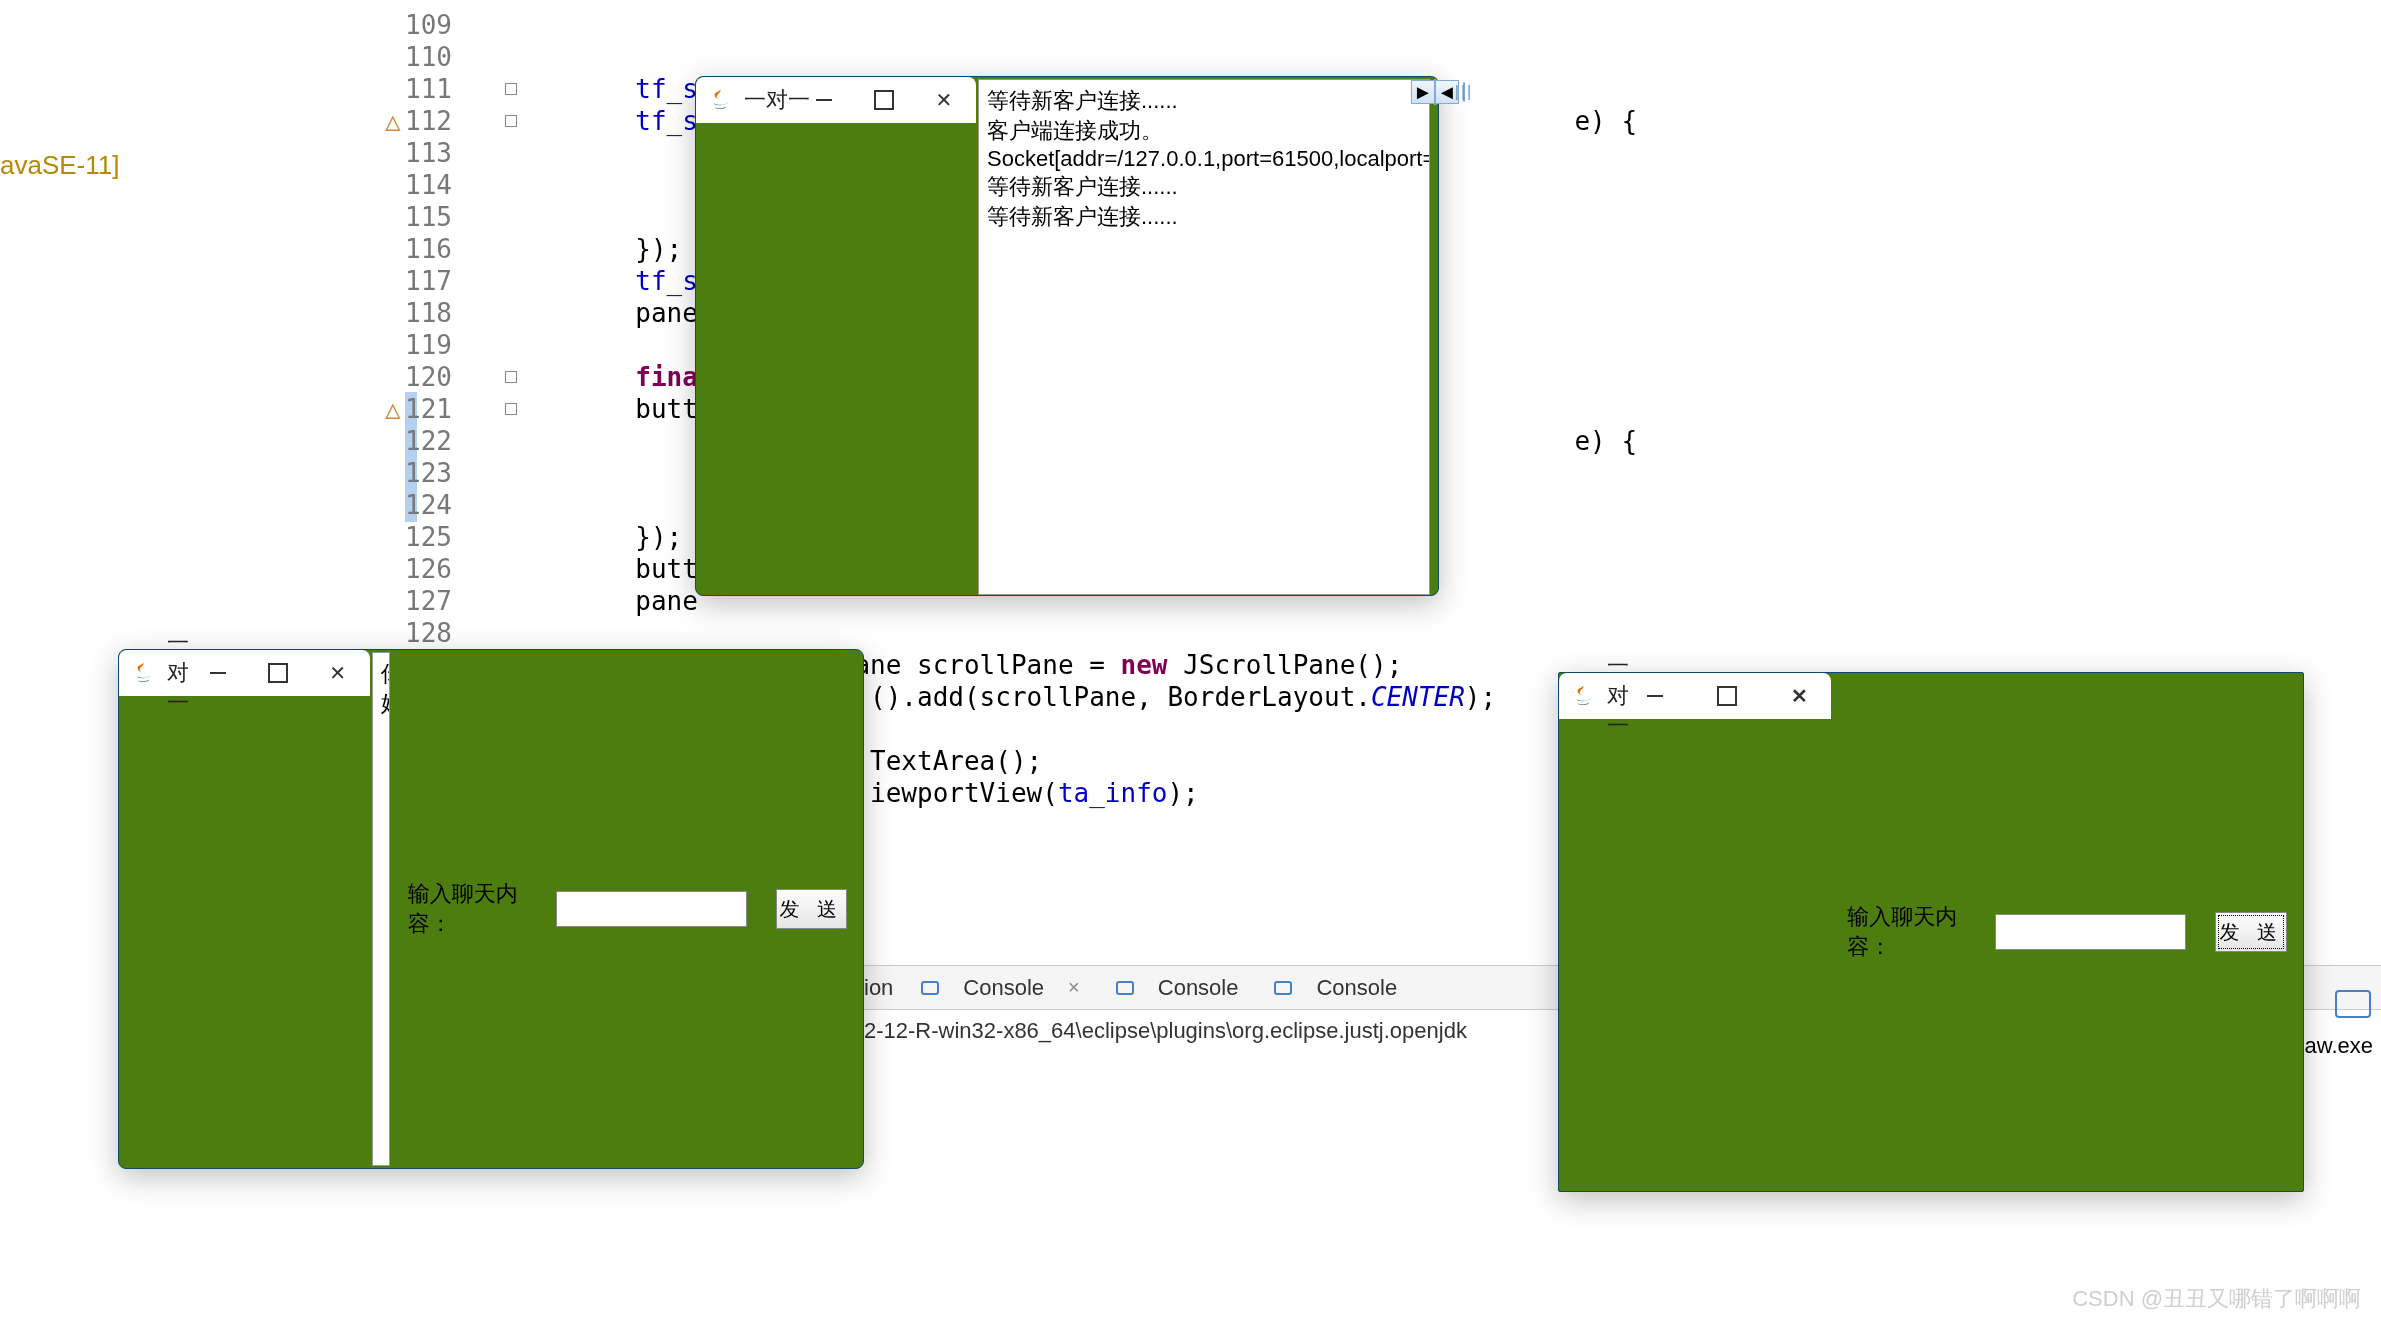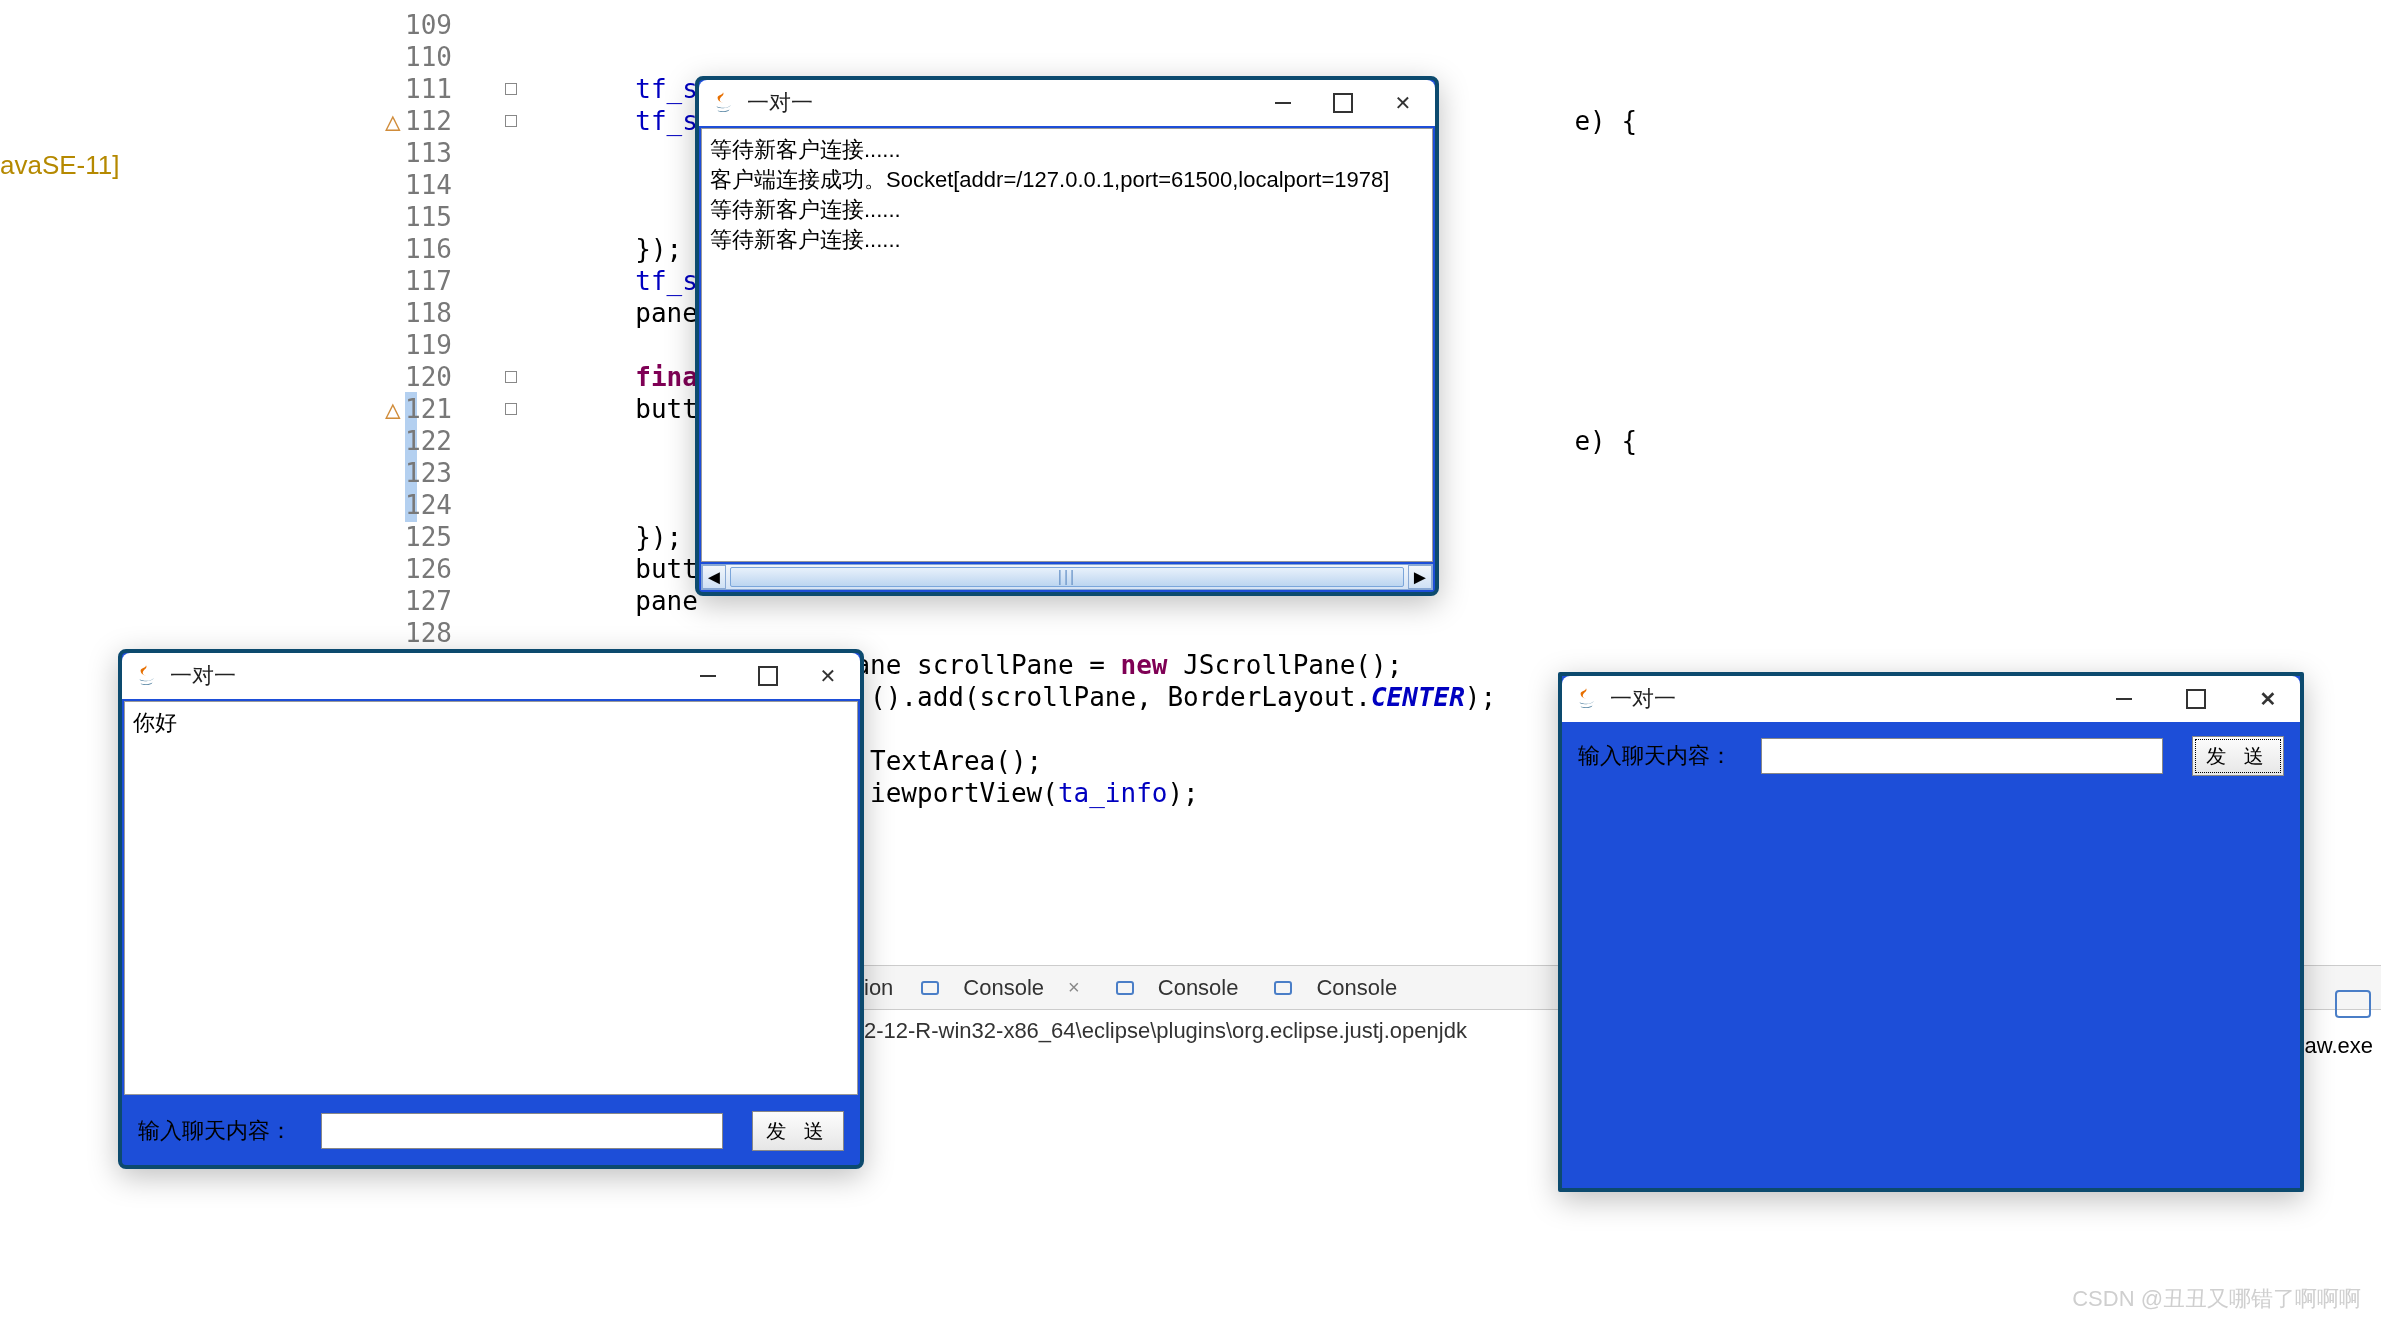--- a/index.html
+++ b/index.html
@@ -39,21 +39,21 @@
   position: absolute;
   left: 510px; top: 9px;
   font-family: "Consolas", monospace;
   font-size: 26px;
   line-height: 32px;
   white-space: pre;
   color: #000;
 }
 .kw { color: #7f0055; font-weight: bold; }
 .field { color: #0000c0; }
-.static-italic { color: #0000c0; font-style: italic; font-weight:bold;}
+.static-italic { color: #0000c0; font-style: italic; font-weight:normal;}
 .current-line-hl {
   position:absolute;
   left:405px; height:32px;
   right:0;
   background:#e8f2fe;
   z-index:-1;
 }
 
 
 .left-frag {
@@ -96,26 +96,26 @@
 .console-path {
   padding:8px 4px;
   font-size:22px;
   color:#333;
   white-space:nowrap;
 }
 
 
 .swing-win {
   position:absolute;
-  background:#1d4ed8;
-  border:4px solid #0c4a6e;
+  background:#4d7c0f;
+  border:1px solid #0c4a6e;
   box-shadow: 0 8px 30px rgba(0,0,0,0.25);
   border-radius:8px;
   display:flex;
-  flex-direction:column;
+  flex-direction:row;
 }
 .titlebar {
   height:46px;
   display:flex;
   align-items:center;
   padding:0 10px;
   background:#fff;
   border-top-left-radius:8px;
   border-top-right-radius:8px;
 }

